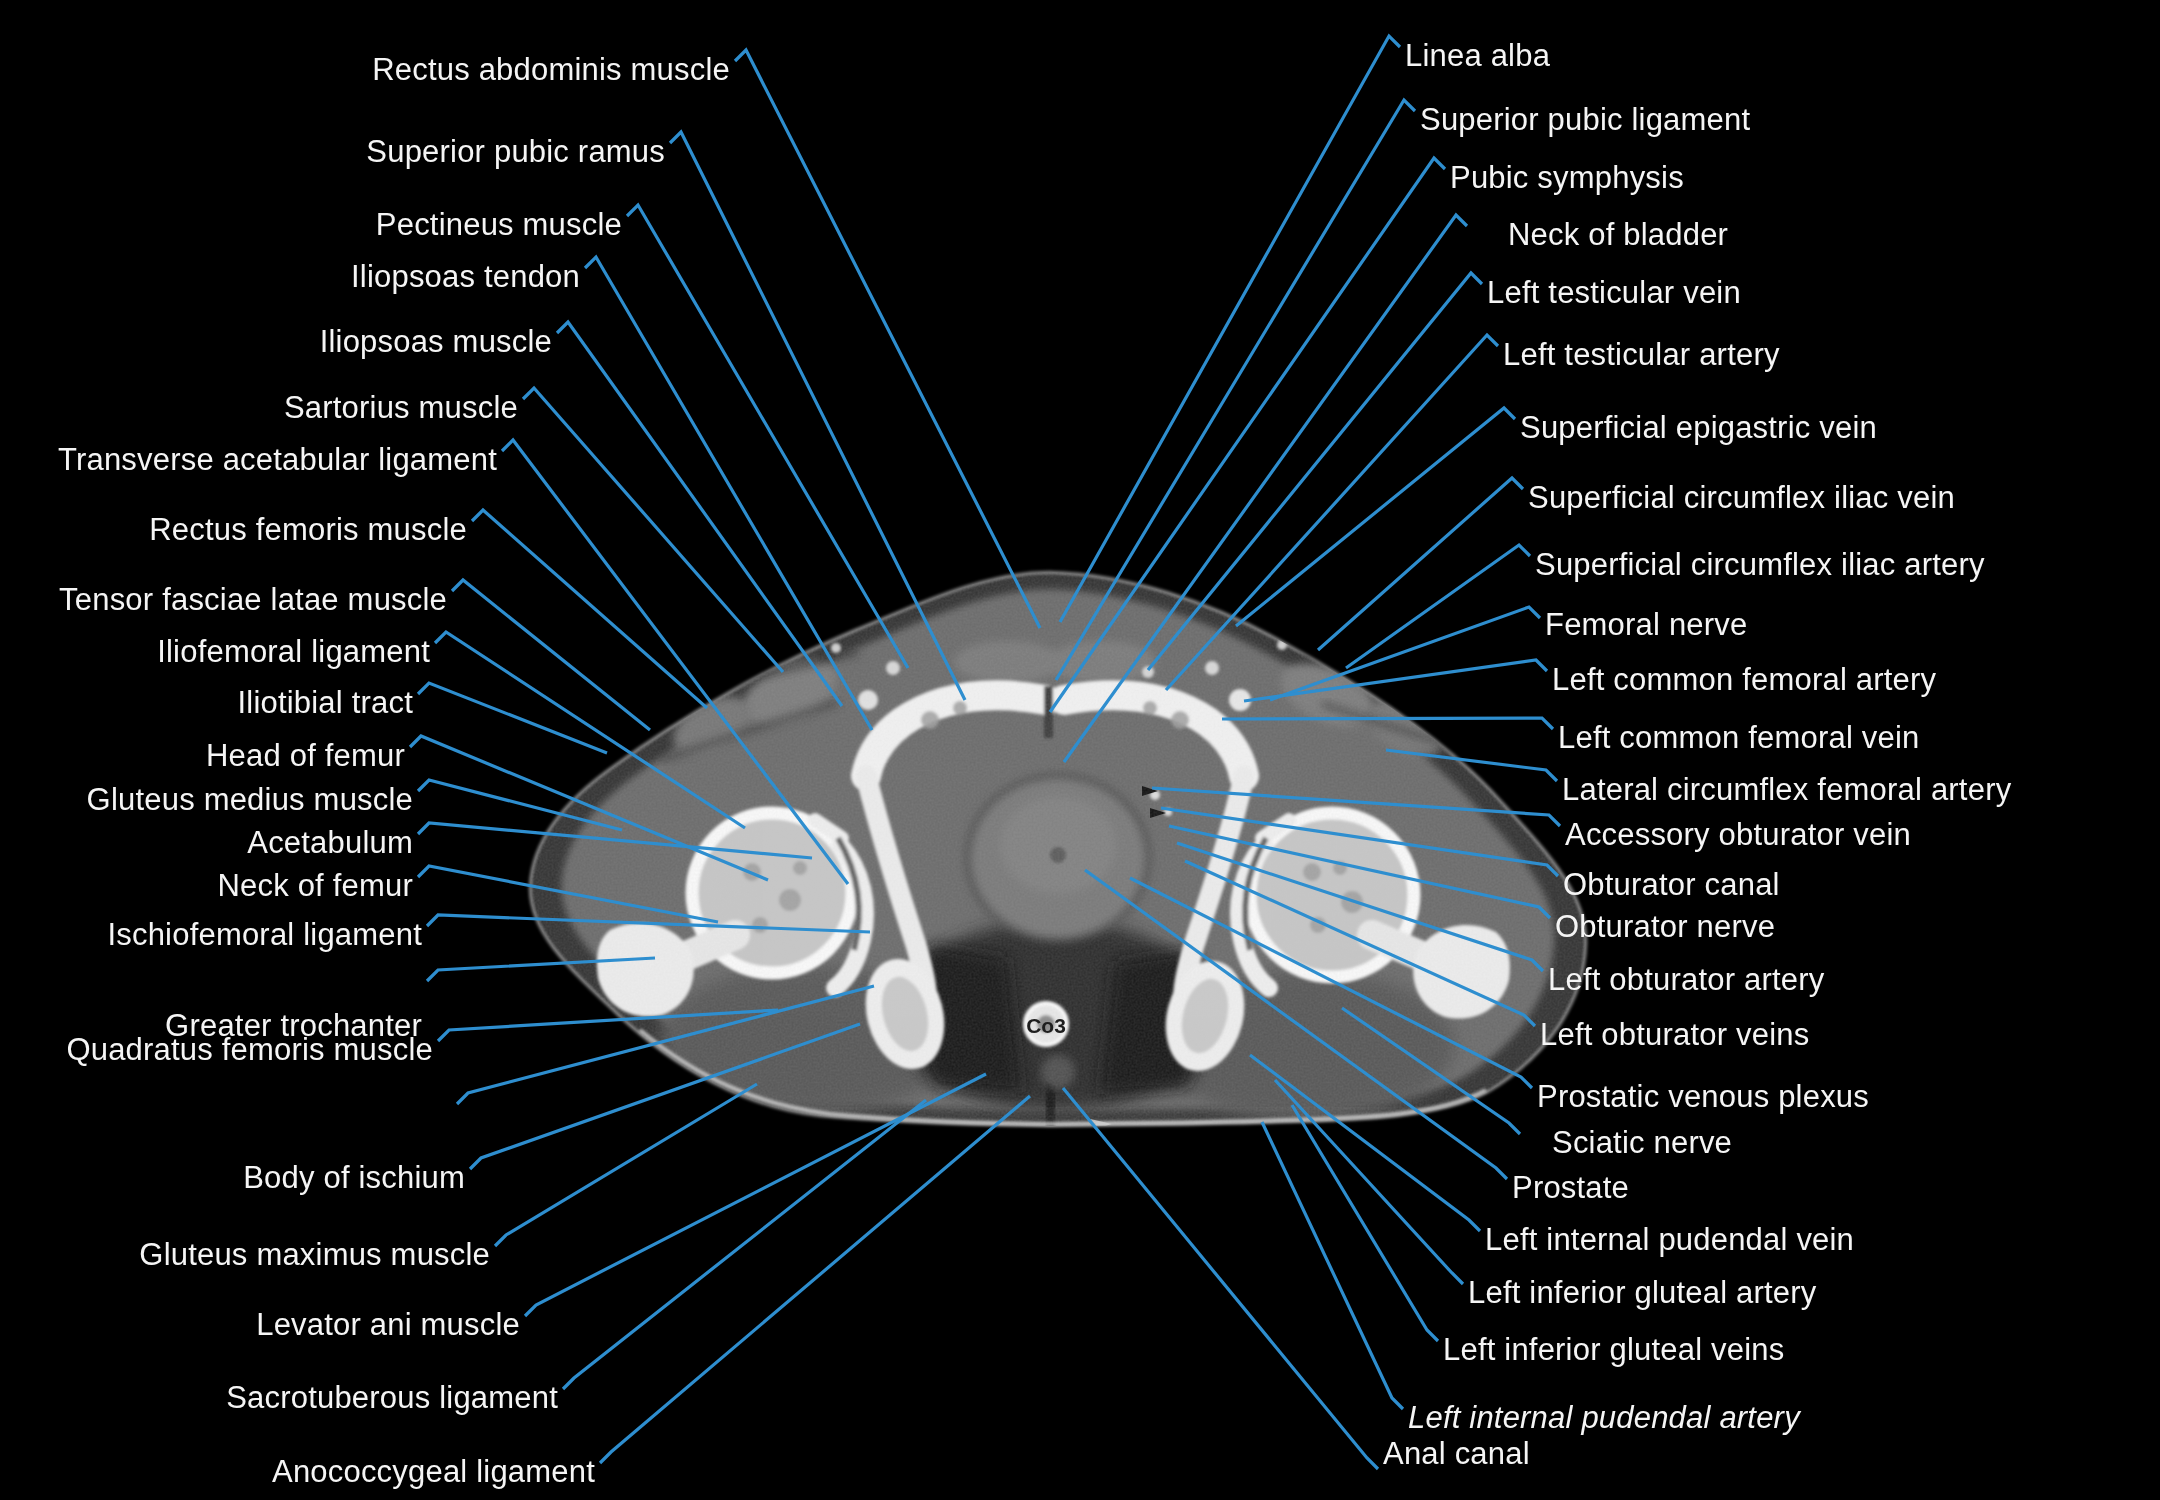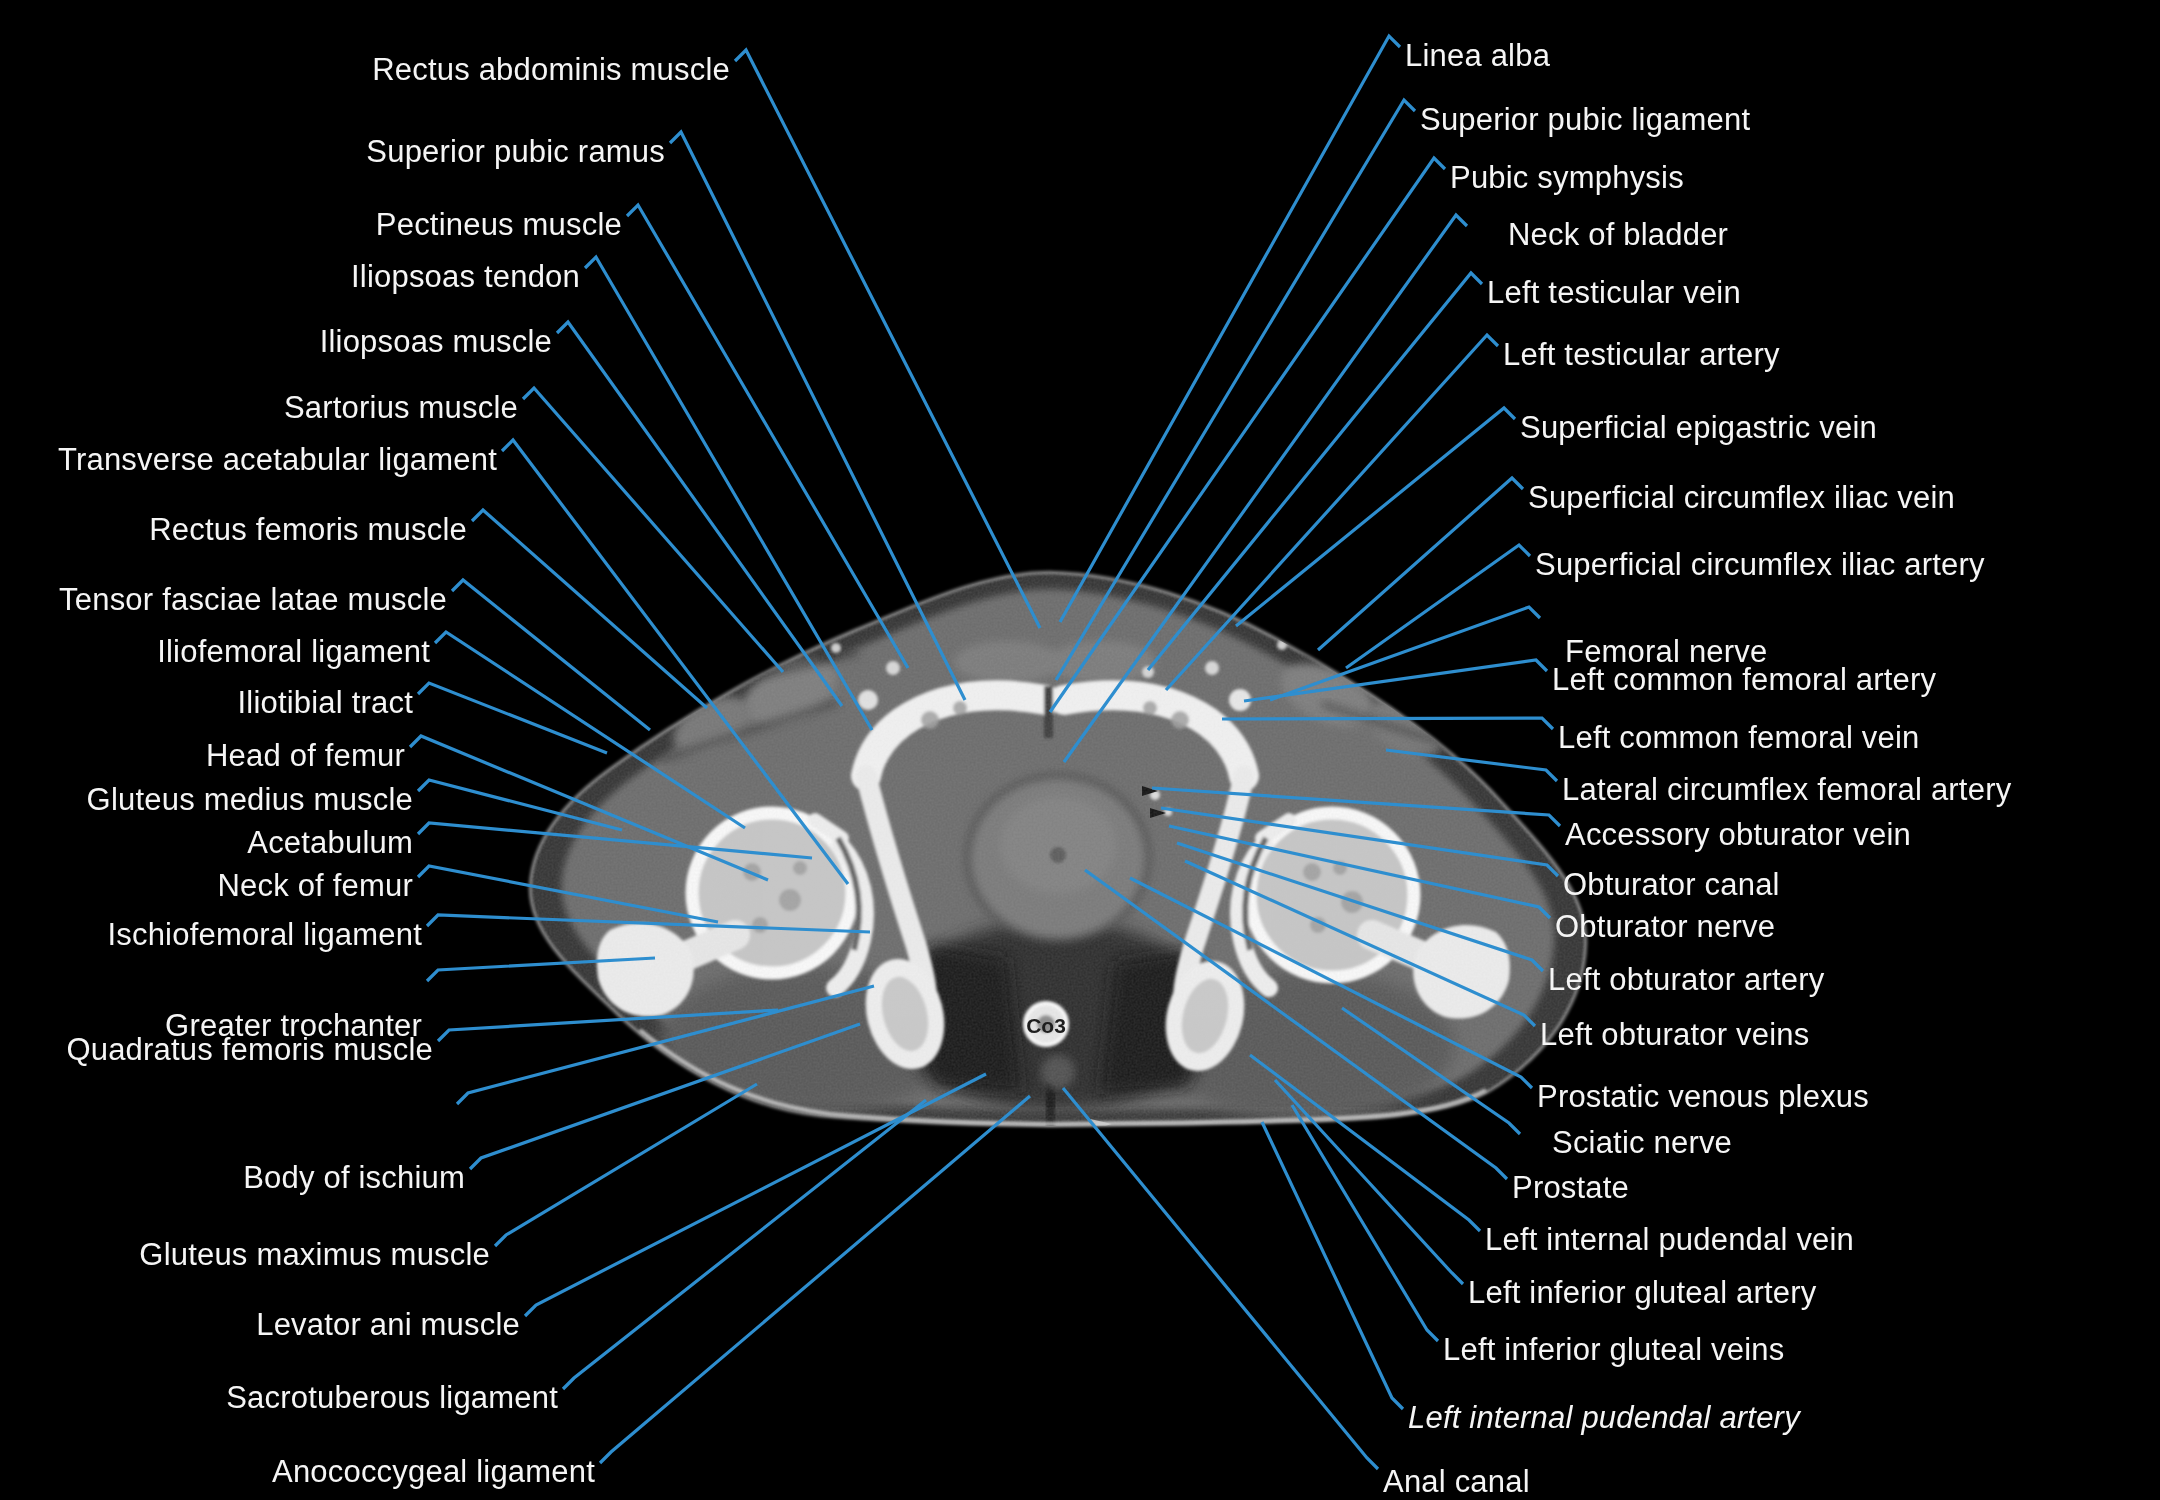--- a/index.html
+++ b/index.html
@@ -245,31 +245,31 @@
       <div class="label left" style="top: 1472px; right: 1565px;">Anococcygeal ligament</div>
       <div class="label right" style="top: 56px; left: 1405px;">Linea alba</div>
       <div class="label right" style="top: 120px; left: 1420px;">Superior pubic ligament</div>
       <div class="label right" style="top: 178px; left: 1450px;">Pubic symphysis</div>
       <div class="label right" style="top: 235px; left: 1472px; margin-left: 36px;">Neck of bladder</div>
       <div class="label right" style="top: 293px; left: 1487px;">Left testicular vein</div>
       <div class="label right" style="top: 355px; left: 1503px;">Left testicular artery</div>
       <div class="label right" style="top: 428px; left: 1520px;">Superficial epigastric vein</div>
       <div class="label right" style="top: 498px; left: 1528px;">Superficial circumflex iliac vein</div>
       <div class="label right" style="top: 565px; left: 1535px;">Superficial circumflex iliac artery</div>
-      <div class="label right" style="top: 652px; left: 1545px; margin-left: 20px;">Femoral nerve</div>
+      <div class="label right" style="top: 625px; left: 1545px;">Femoral nerve</div>
       <div class="label right" style="top: 680px; left: 1552px;">Left common femoral artery</div>
       <div class="label right" style="top: 738px; left: 1558px;">Left common femoral vein</div>
       <div class="label right" style="top: 790px; left: 1562px;">Lateral circumflex femoral artery</div>
       <div class="label right" style="top: 835px; left: 1565px;">Accessory obturator vein</div>
       <div class="label right" style="top: 885px; left: 1563px;">Obturator canal</div>
       <div class="label right" style="top: 927px; left: 1555px;">Obturator nerve</div>
       <div class="label right" style="top: 980px; left: 1548px;">Left obturator artery</div>
       <div class="label right" style="top: 1035px; left: 1540px;">Left obturator veins</div>
       <div class="label right" style="top: 1097px; left: 1537px;">Prostatic venous plexus</div>
       <div class="label right" style="top: 1143px; left: 1552px;">Sciatic nerve</div>
       <div class="label right" style="top: 1188px; left: 1512px;">Prostate</div>
       <div class="label right" style="top: 1240px; left: 1485px;">Left internal pudendal vein</div>
       <div class="label right" style="top: 1293px; left: 1468px;">Left inferior gluteal artery</div>
       <div class="label right" style="top: 1350px; left: 1443px;">Left inferior gluteal veins</div>
       <div class="label right" style="top: 1418px; left: 1408px; font-style: italic;">Left internal pudendal artery</div>
-      <div class="label right" style="top: 1454px; left: 1383px; margin-top: 28px;">Anal canal</div>
+      <div class="label right" style="top: 1454px; left: 1383px;">Anal canal</div>
     </div>
 </div>
 
 </body></html>

